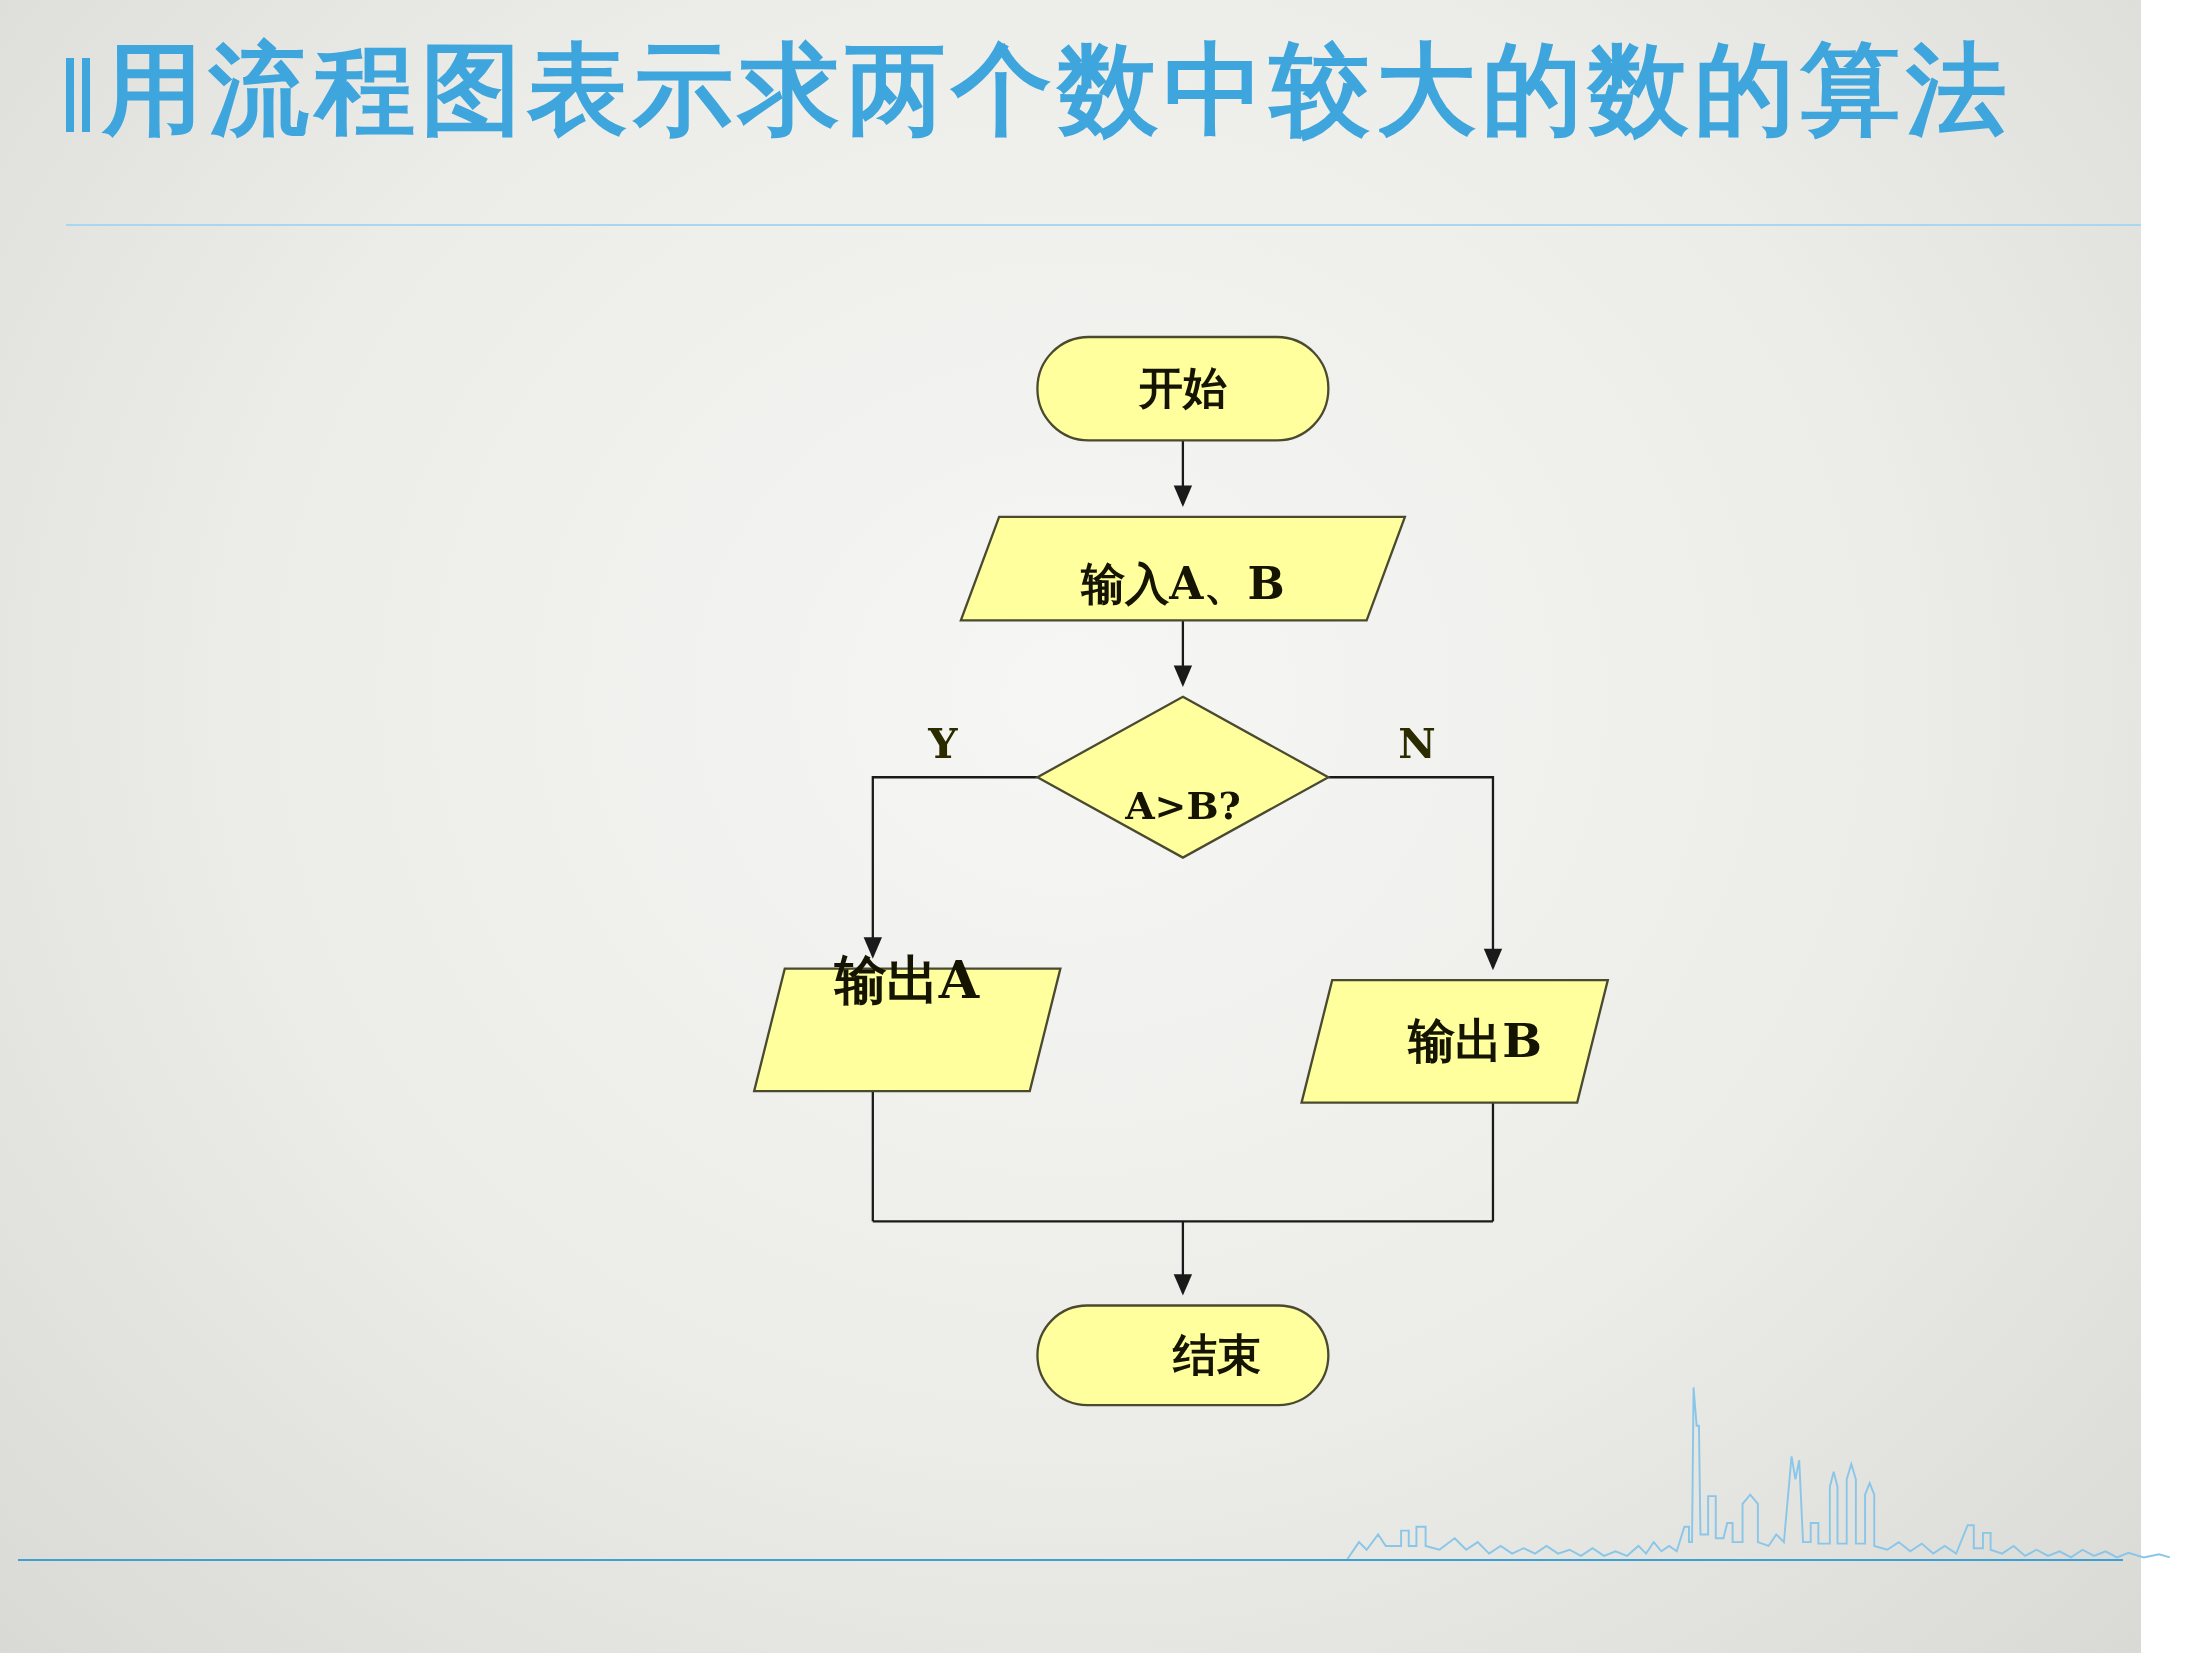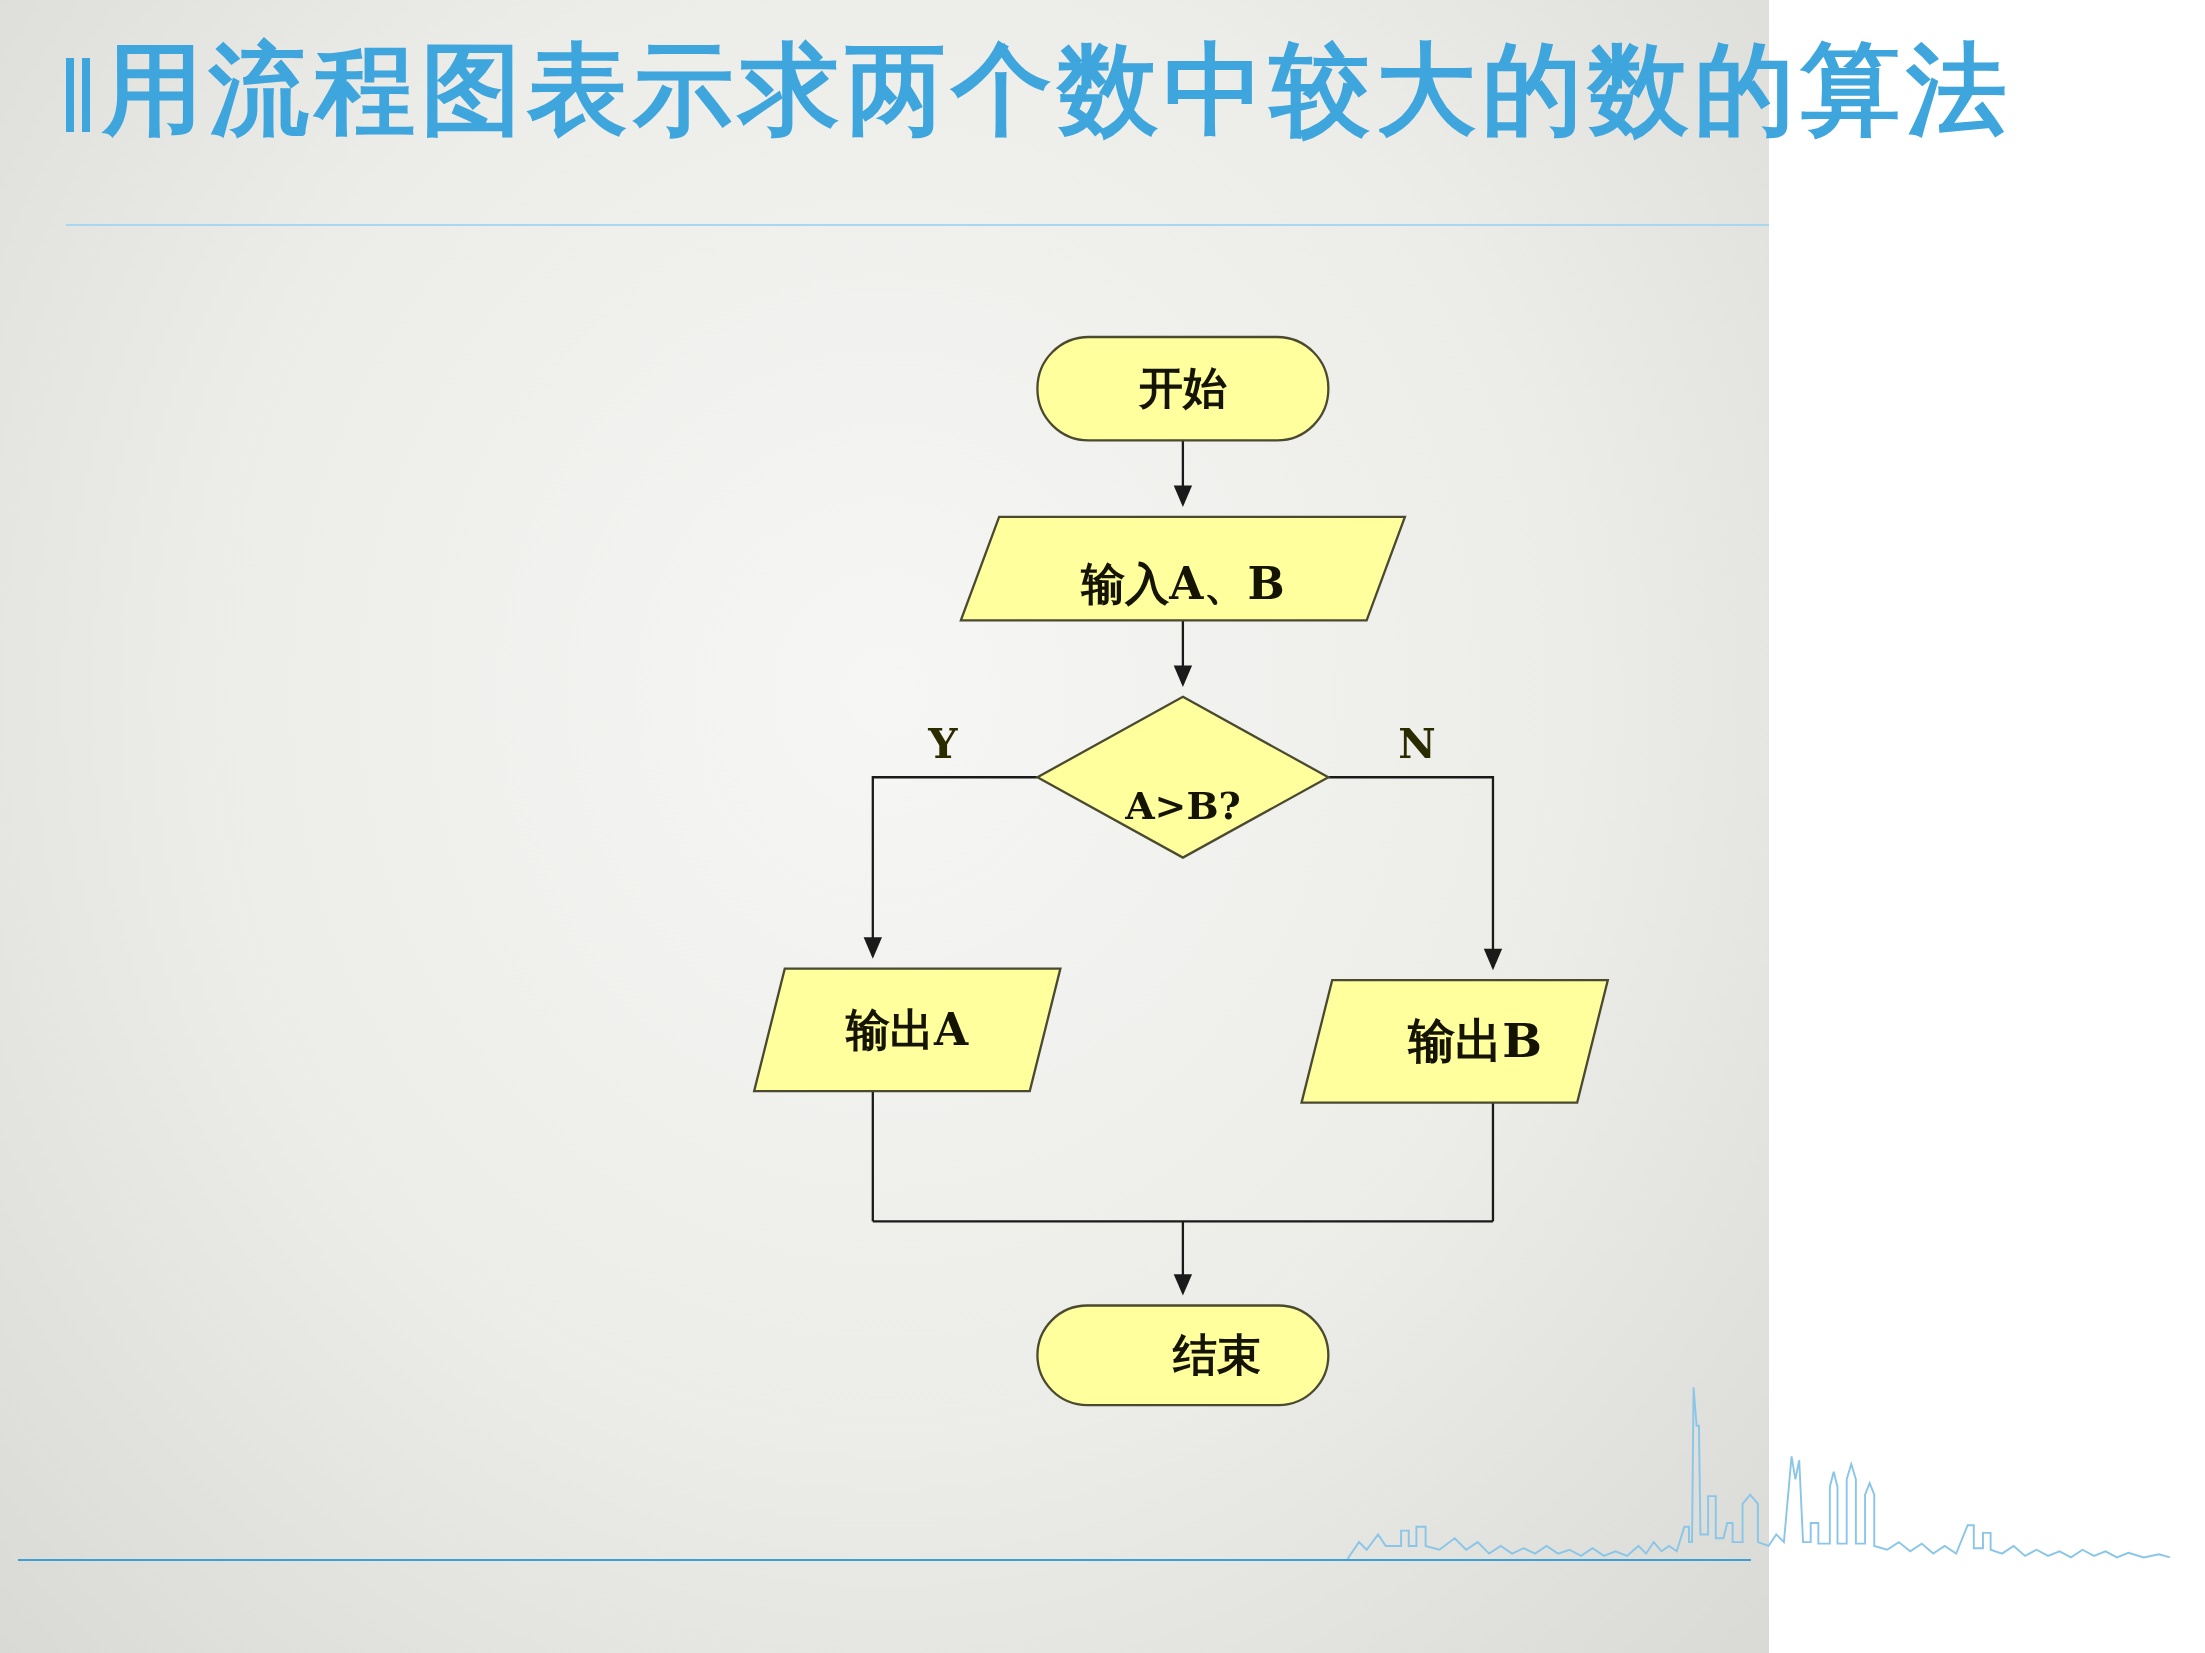--- a/index.html
+++ b/index.html
@@ -3,21 +3,21 @@
 <meta charset="utf-8">
 <style>
   html, body { margin: 0; padding: 0; }
   body {
     width: 2205px; height: 1654px;
     overflow: hidden;
     font-family: "Liberation Sans", sans-serif;
   }
   .slide {
     position: relative;
-    width: 1769px; height: 1654px;
+    width: 2141px; height: 1654px;
     background: radial-gradient(ellipse at 50% 42%, #f6f6f4 0%, #ecece9 55%, #d9d9d6 100%);
   }
 
   
   .title-row {
     position: absolute; left: 66px; top: 37px;
     display: flex; align-items: flex-start;
   }
   .title-bars { display: flex; gap: 7.7px; margin-top: 21.4px; margin-right: 12.3px; }
   .title-bars i { display: block; width: 8.4px; height: 74px; background: #3fa6dd; }
@@ -37,21 +37,21 @@
   .skyline { fill: none; stroke: #8ac6e8; stroke-width: 2.5; }
 
   .label {
     position: absolute; transform: translate(-50%, -50%);
     font-family: "DejaVu Serif", "Liberation Serif", serif;
     font-weight: bold; color: #141400; text-align: center; white-space: nowrap;
   }
   .lbl-start    { left: 1183px; top: 388px;  font-size: 44px; }
   .lbl-input    { left: 1183px; top: 568px;  font-size: 44px; margin-top: 16px; }
   .lbl-decision { left: 1183px; top: 777px; font-size: 38px; margin-top: 28px; }
-  .lbl-outa     { left: 907px; top: 1030px; font-size: 44px; }
+  .lbl-outa     { left: 907px; top: 981px; font-size: 52px; }
   .lbl-outb     { left: 1455px; top: 1041px; font-size: 47px; margin-left: 20px; }
   .lbl-end      { left: 1217px; top: 1355px; font-size: 44px; }
   .lbl-yes      { left: 943px; top: 744px;  font-size: 41px; color: #2b2b00; }
   .lbl-no       { left: 1417px; top: 744px;  font-size: 41px; color: #2b2b00; }
 
   
   .bottom-line {
     position: absolute; left: 18.4px; right: 18.4px; top: 1559px; height: 2.3px;
     background: #3f9fd0;
   }

